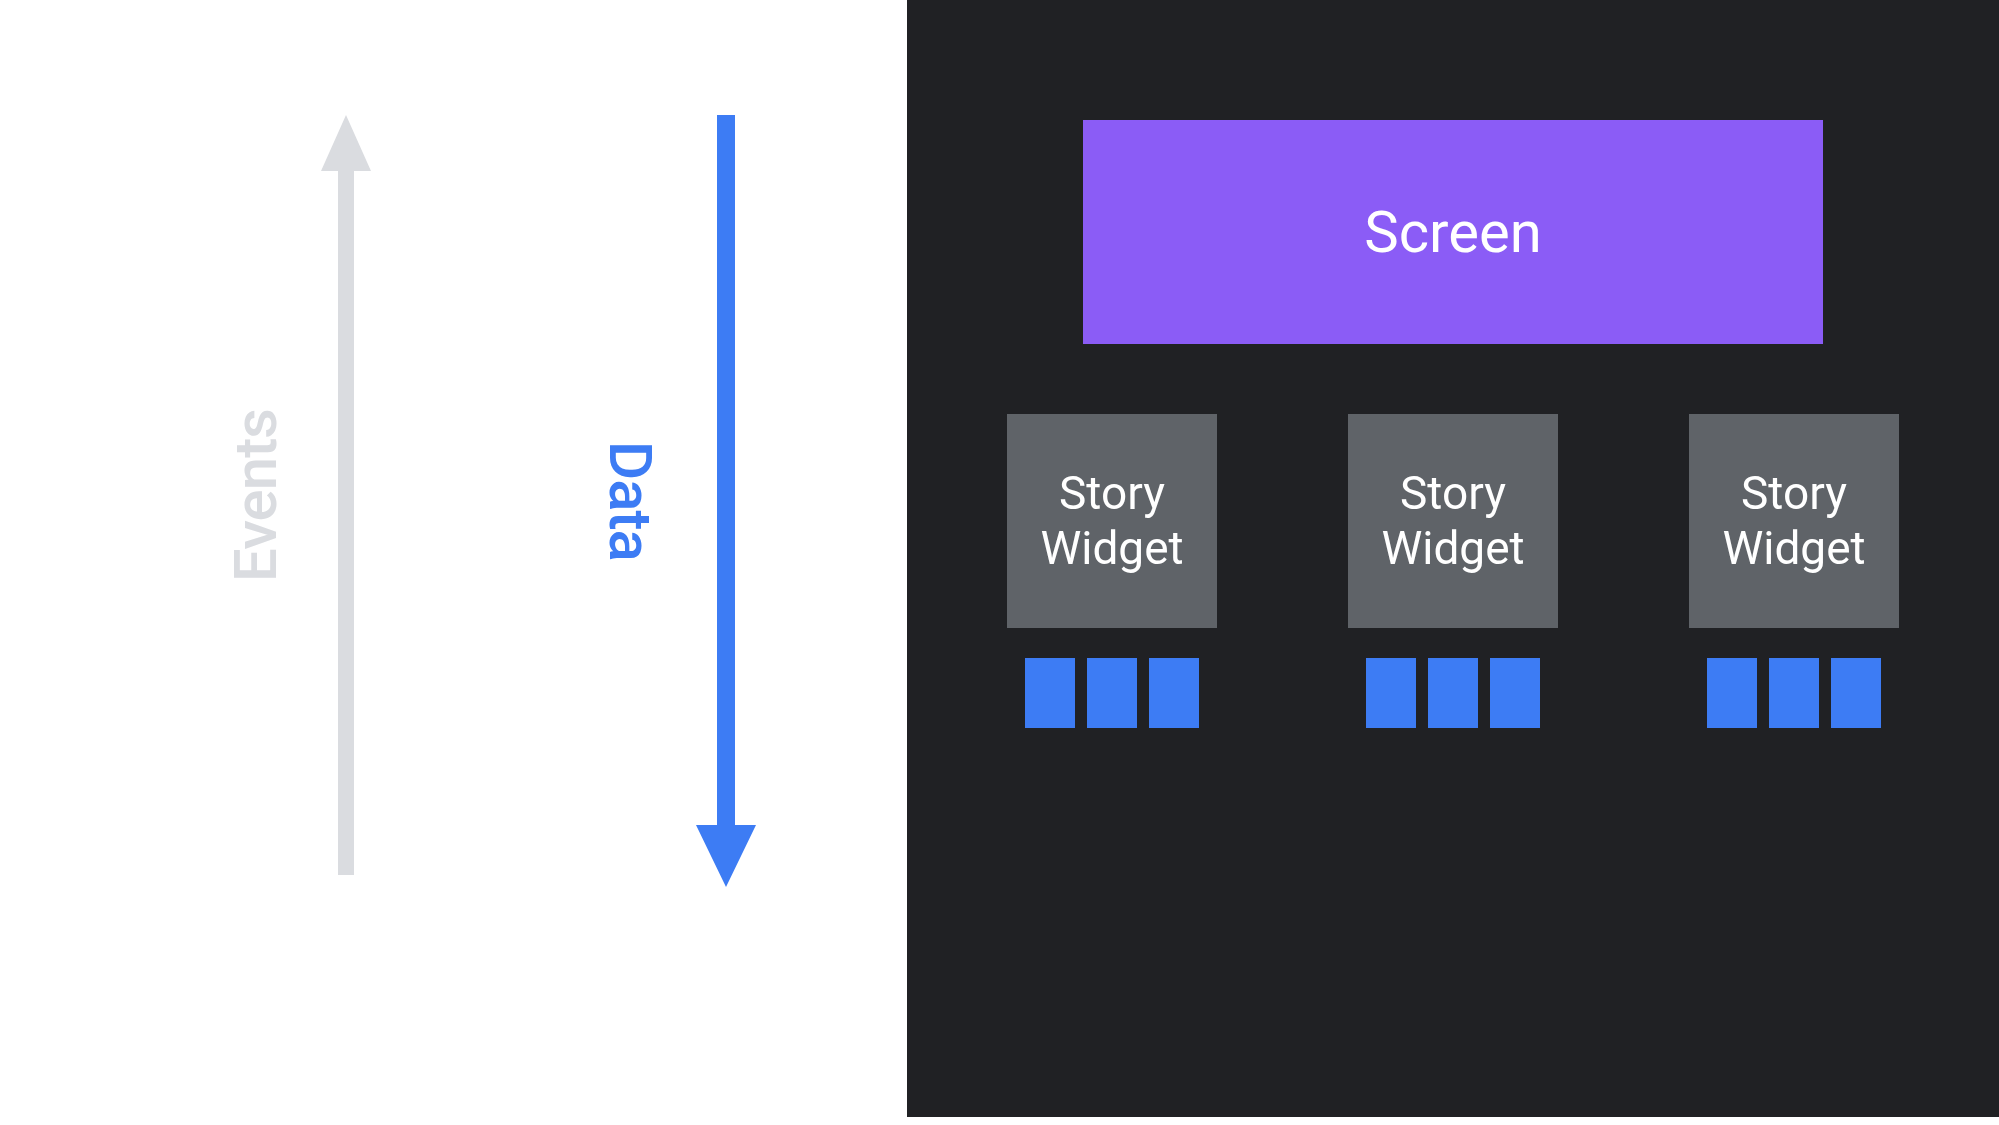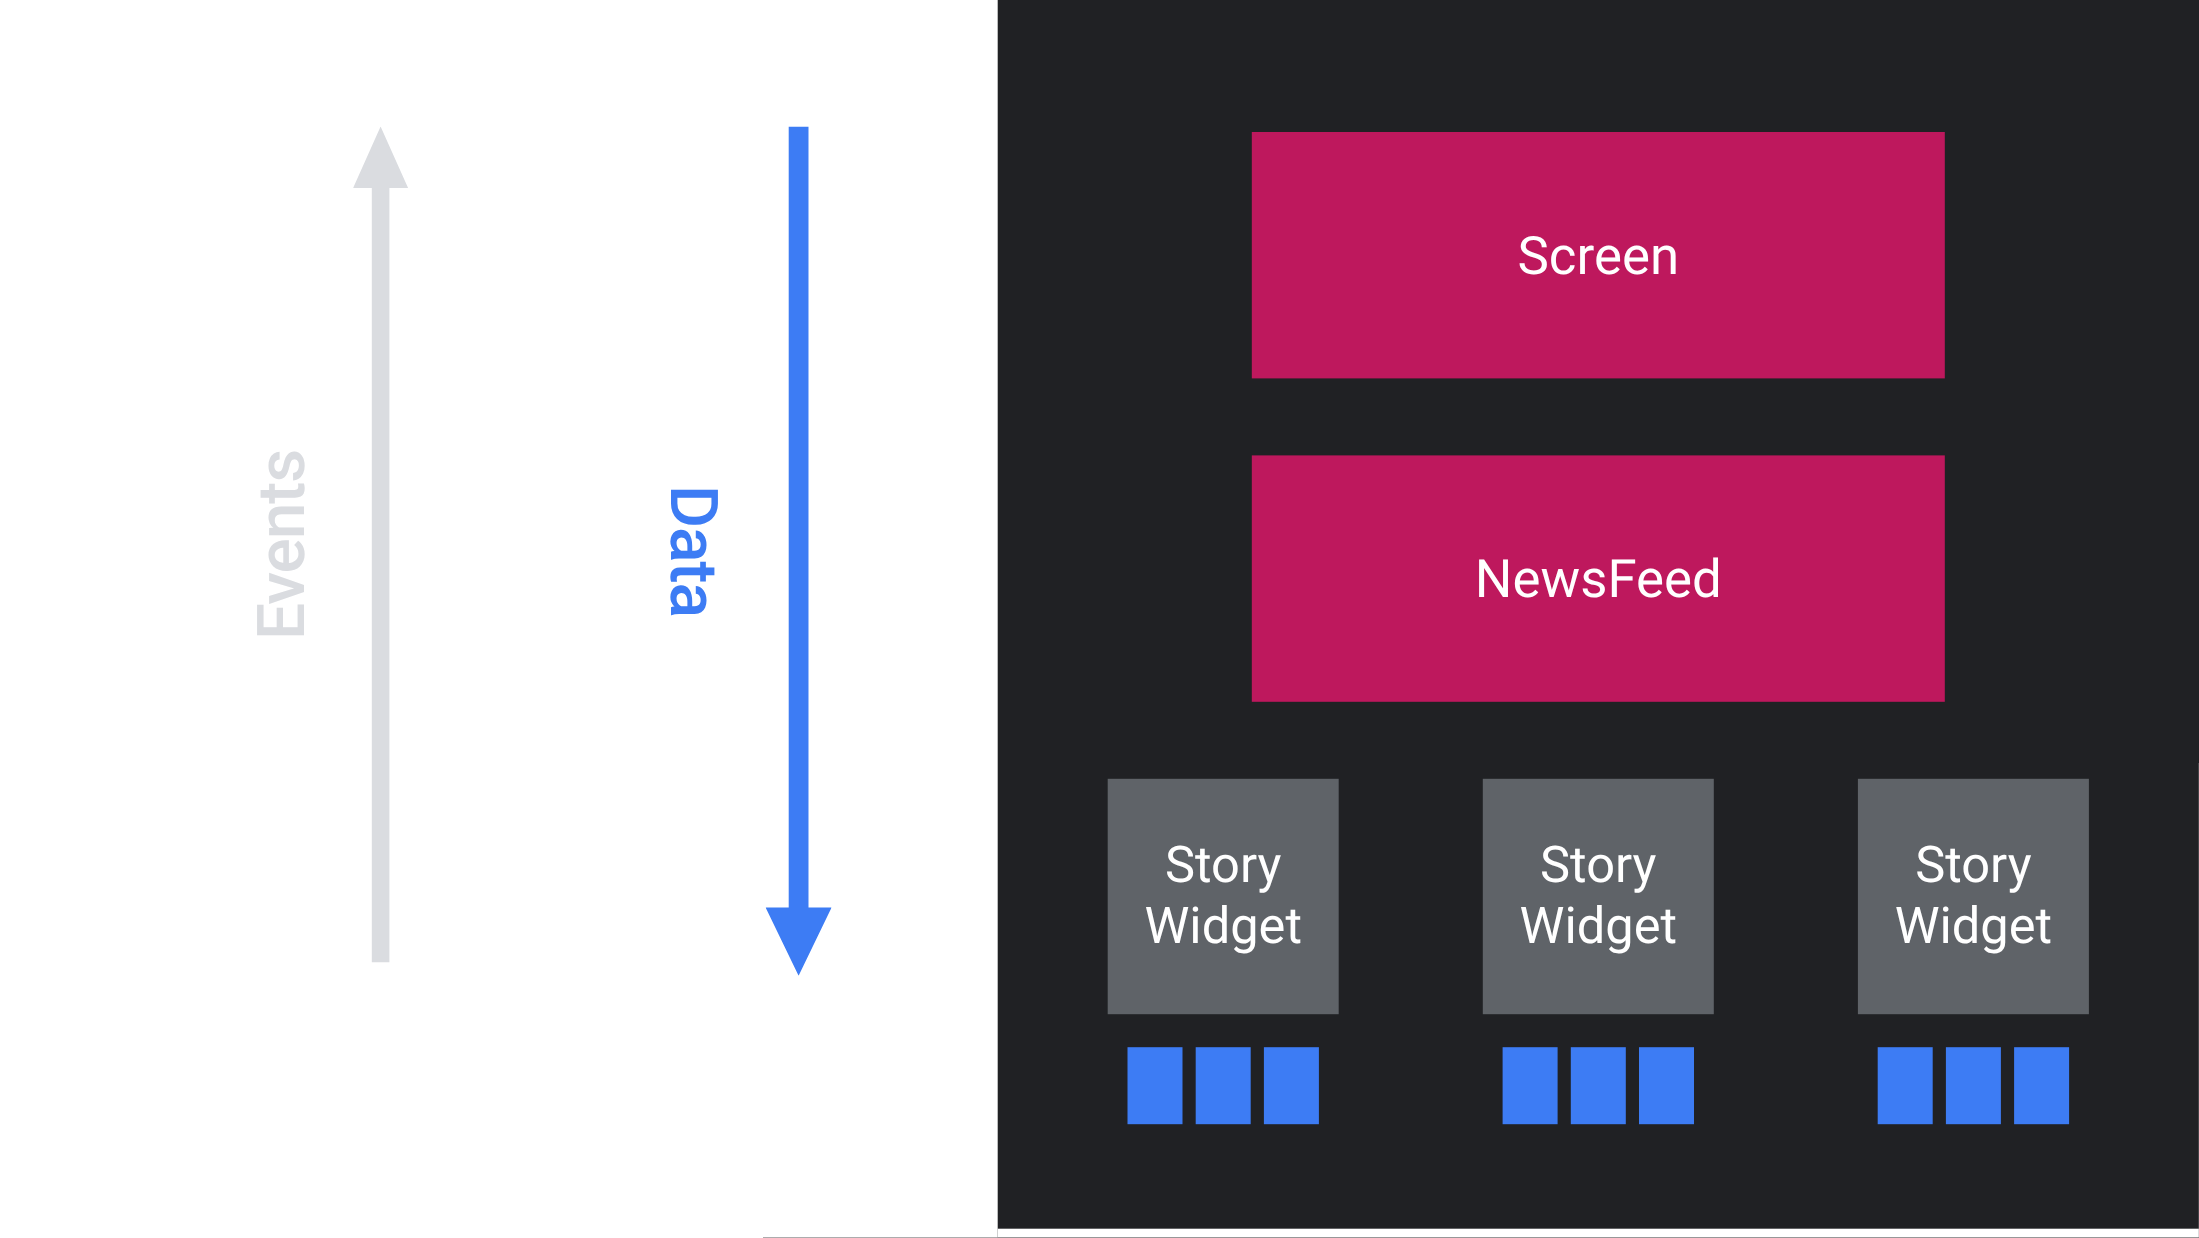--- a/index.html
+++ b/index.html
@@ -70,28 +70,28 @@
     }
     
     .hierarchy {
       display: flex;
       flex-direction: column;
       gap: 70px;
       align-items: center;
     }
     
     .box-large {
-      width: 630px;
+      width: 740px;
       height: 224px;
-      background: #be185d;
+      background: #8b5cf6;
       display: flex;
       align-items: center;
       justify-content: center;
       color: #ffffff;
-      font-size: 48px;
+      font-size: 58px;
       font-weight: 400;
     }
     
     .widgets-row {
       display: flex;
       gap: 50px;
       width: 892px;
       justify-content: space-between;
     }
     
@@ -158,23 +158,20 @@
 
 </div>
 
 <div class="right-panel">
   <div class="hierarchy">
 
     <div class="box-large">
       <span>Screen</span>
     </div>
 
-    <div class="box-large">
-      <span>NewsFeed</span>
-    </div>
 
     <div class="widgets-row">
 
       <div class="widget-column">
         <div class="box-small">
           <span>Story
 Widget</span>
         </div>
         <div class="chips-row">
           <div class="chip"></div>

